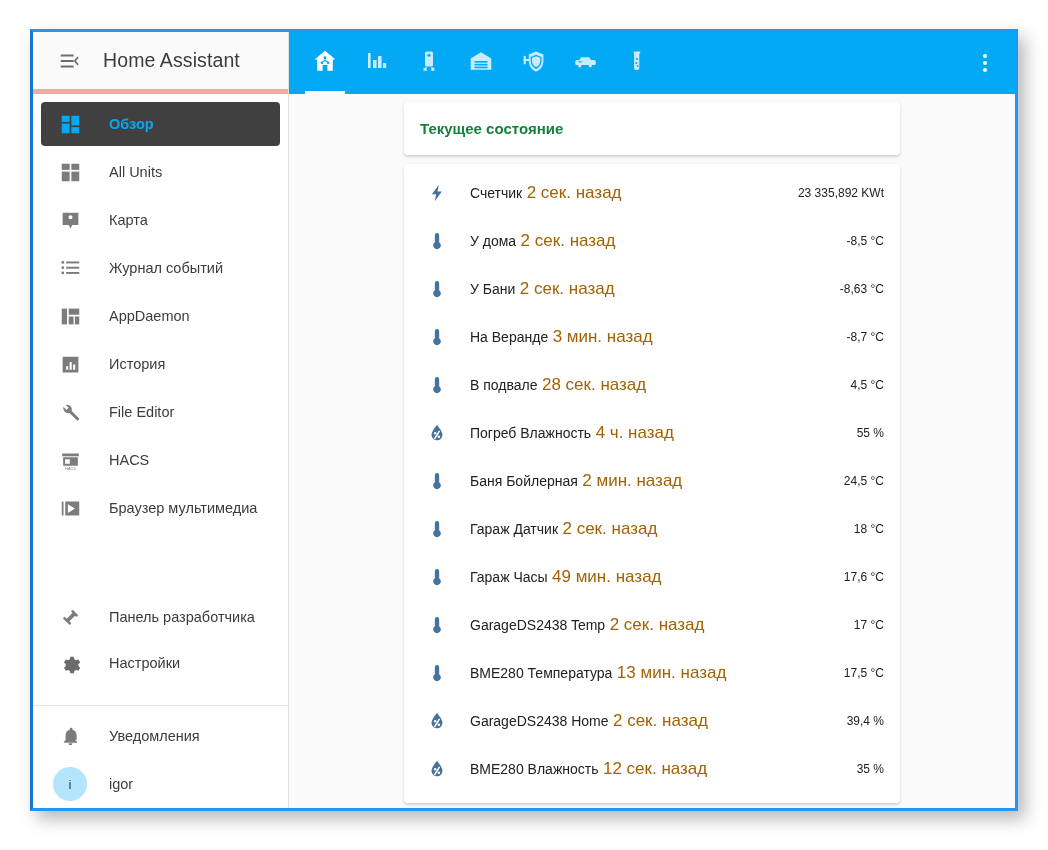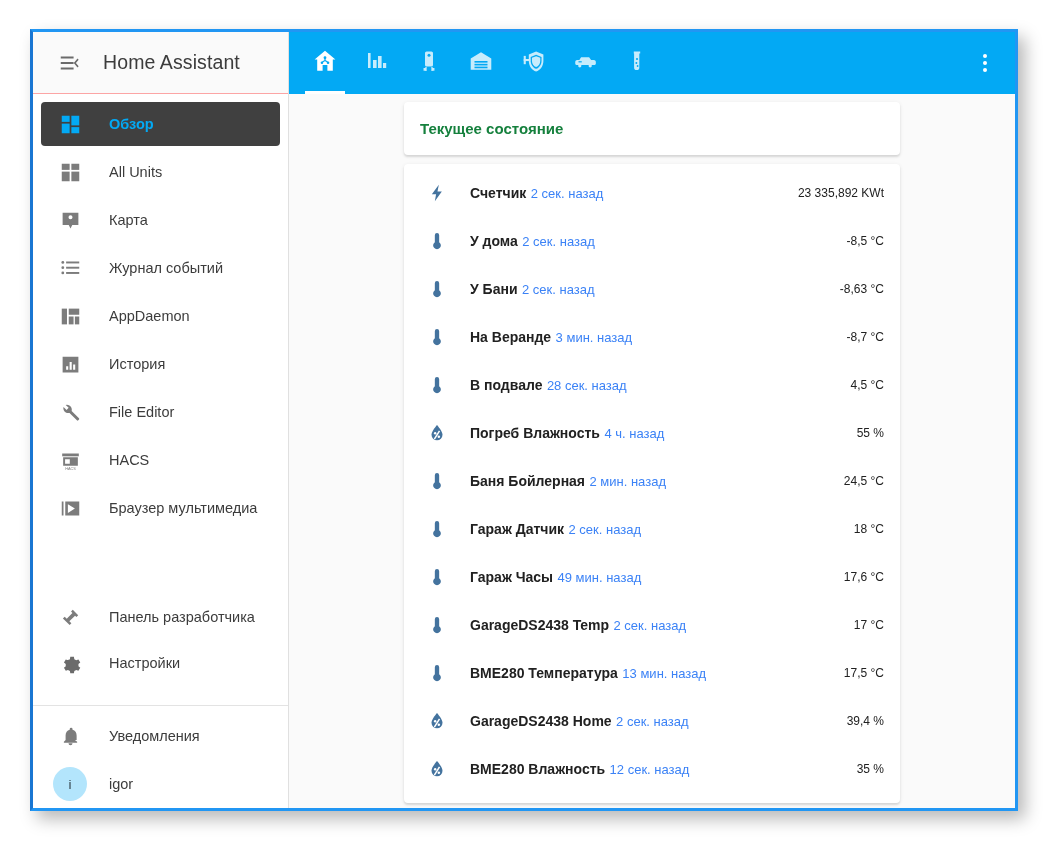--- a/index.html
+++ b/index.html
@@ -51,21 +51,21 @@
     flex-direction: column;
     flex: 0 0 256px;
   }
 
   .side-header {
     height: 62px;
     flex: 0 0 62px;
     display: flex;
     align-items: center;
     padding: 0 0 0 14px;
-    border-bottom: 1px solid #fca5a5;
+    border-bottom: 5px solid #fca5a5;
     background: #fafafa;
   }
   .menu-btn {
     width: 44px; height: 44px;
     display: flex; align-items: center; justify-content: center;
     cursor: pointer;
   }
   .title-text {
     font-size: 19.5px;
     color: #3c3c3c;
@@ -212,25 +212,24 @@
     min-width: 0;
     overflow: hidden;
   }
   .entity-name .nm {
     font-size: 14px;
     color: #212121;
     line-height: 17px;
     white-space: nowrap;
     overflow: hidden;
     text-overflow: ellipsis;
-    font-weight: bold;
   }
   .entity-name .sub {
-    font-size: 13px;
-    color: #3b82f6;
+    font-size: 17px;
+    color: #a16207;
     line-height: 17px;
     white-space: nowrap;
     text-align: right;
   }
   .entity-state {
     flex: 0 0 auto;
     font-size: 12px;
     color: #212121;
     text-align: right;
     padding-left: 10px;

